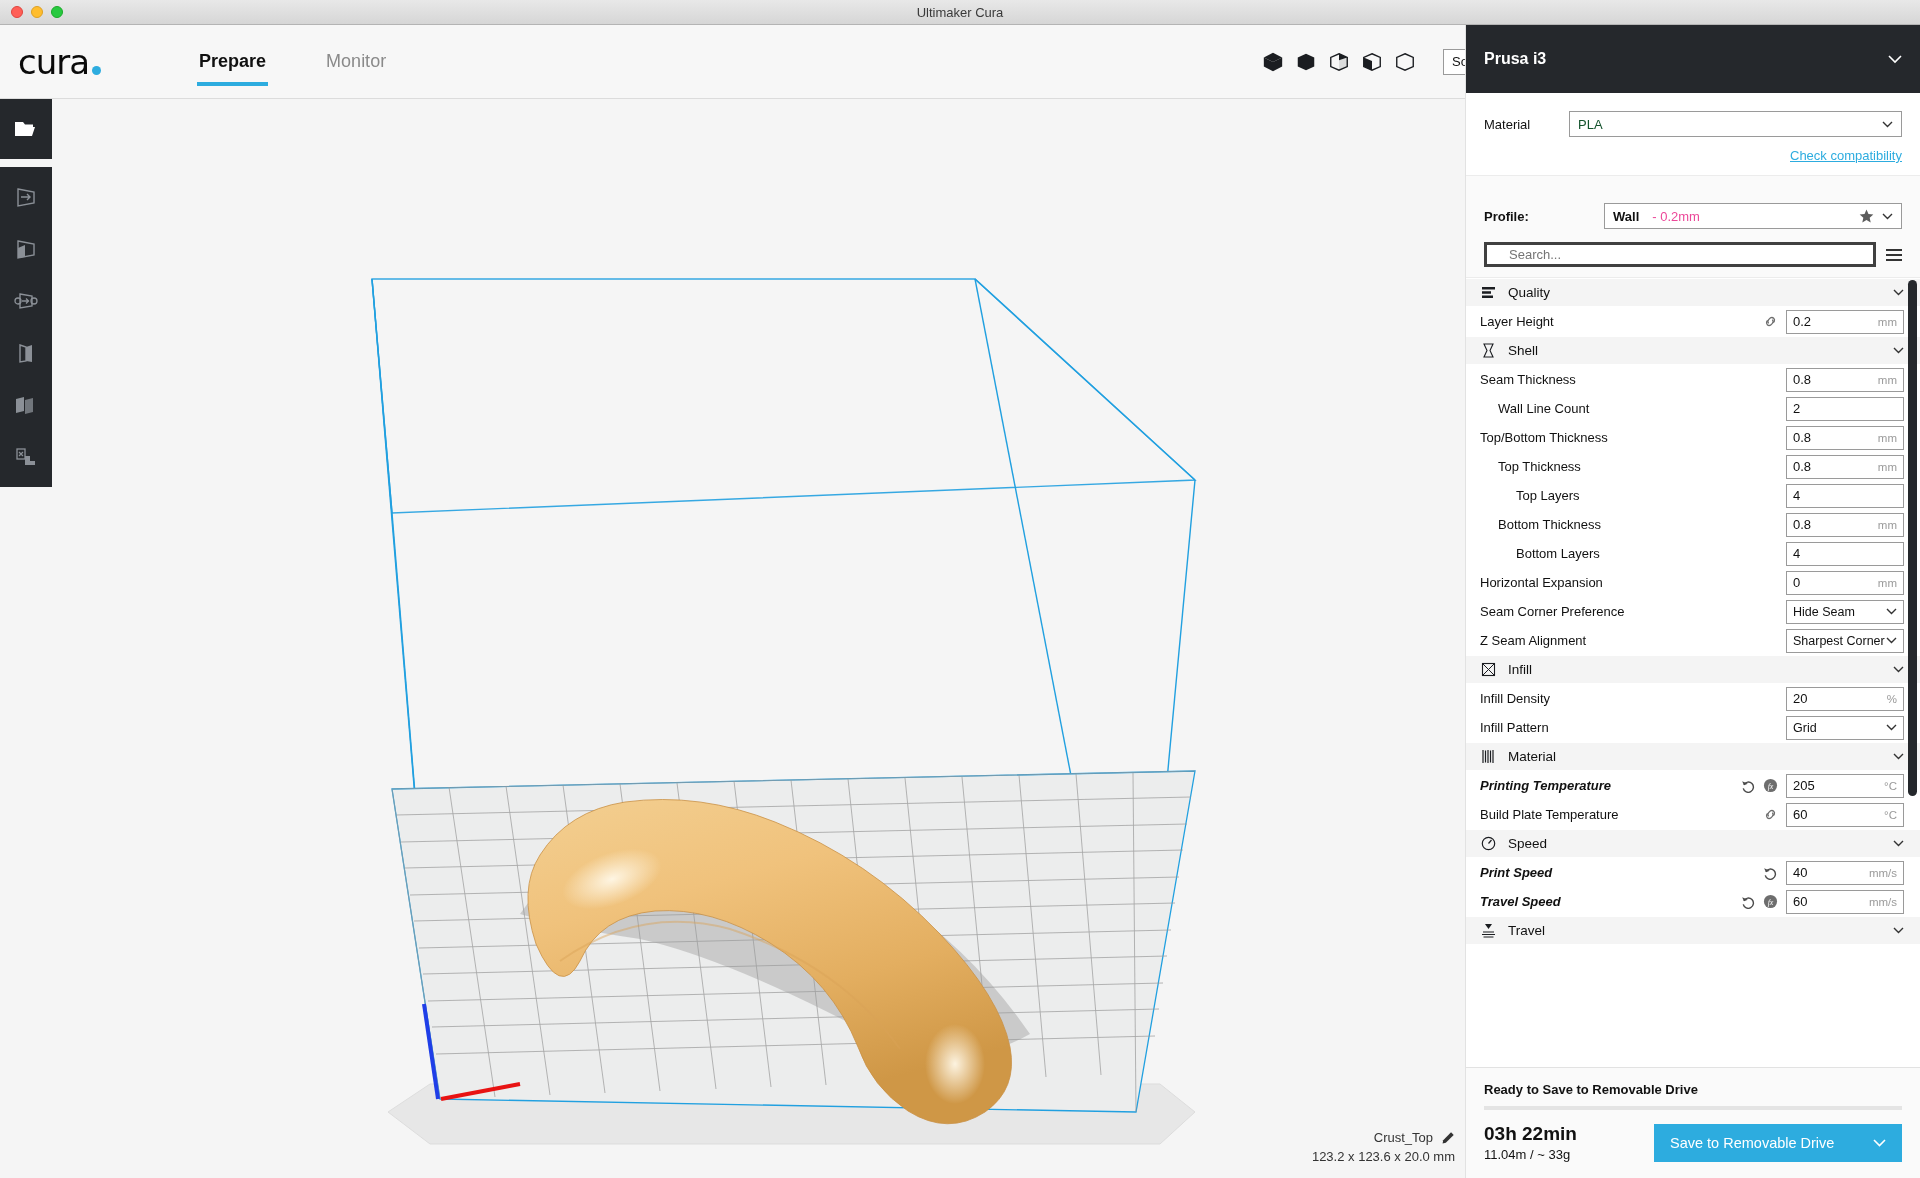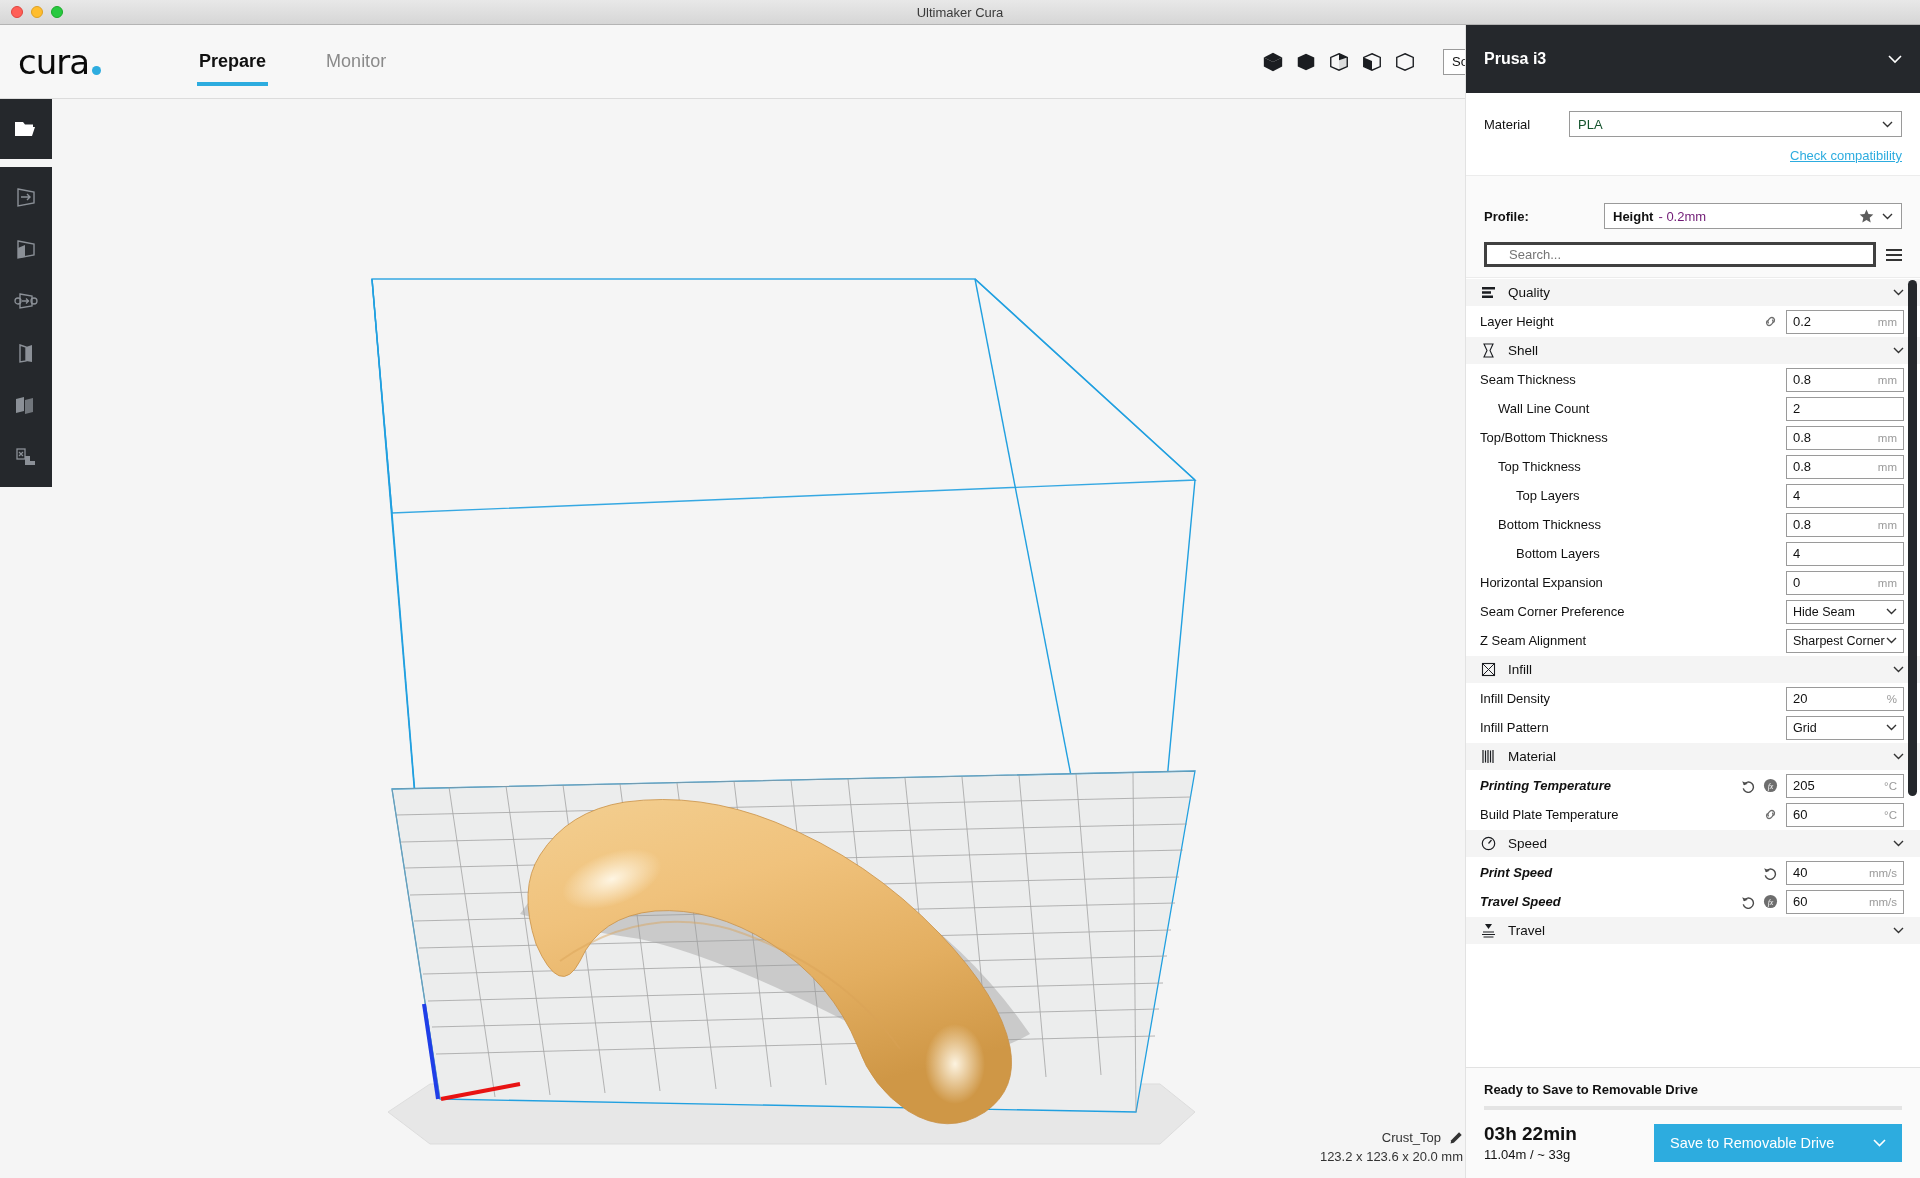--- a/index.html
+++ b/index.html
@@ -77,21 +77,21 @@
     align-items: center; justify-content: center; cursor: pointer;
   }
 
   
   .viewport {
     position: absolute; left: 0; top: 99px;
     width: 1465px; height: 1079px;
     background: #f5f5f5; overflow: hidden;
   }
   .model-info {
-    position: absolute; right: 2px; bottom: 14px;
+    position: absolute; right: 10px; bottom: 14px;
     text-align: right; font-size: 13px; color: #333;
   }
   .model-name-row {
     display: flex; align-items: center; justify-content: flex-end;
     gap: 8px; margin-bottom: 4px;
   }
 
   
   .sidebar {
     position: absolute; right: 0; top: 25px;
@@ -127,21 +127,21 @@
     display: flex; align-items: center; justify-content: center; cursor: pointer;
   }
   .seg.active { border: 2px solid #2dacdf; }
   .profile-row { display: flex; align-items: center; margin-top: 13px; }
   .profile-label { font-size: 13px; font-weight: bold; color: #111; width: 120px; }
   .profile-box {
     flex: 1; height: 26px; border: 1px solid #9a9a9a; background: #fff;
     display: flex; align-items: center; padding: 0 8px; font-size: 13px; cursor: pointer;
   }
   .profile-name { font-weight: bold; color: #111; }
-  .profile-sub { color: #701a75; margin-left: 5px; }
+  .profile-sub { color: #ec4899; margin-left: 13px; }
   .search-row { display: flex; align-items: center; margin-top: 13px; gap: 10px; }
   .search-input {
     flex: 1; height: 25px; border: 3px solid #404040; background: #fff;
     padding: 0 22px; font-size: 13px; color: #9a9a9a;
     font-family: "Liberation Sans", sans-serif;
   }
   .hamburger { width: 16px; cursor: pointer; }
   .hamburger div { height: 2px; background: #333; margin: 3px 0; }
 
   
@@ -419,21 +419,21 @@
         </svg>
       </div>
     </div>
     <div class="compat-link">Check compatibility</div>
   </div>
 
   <div class="setup-block">
     <div class="profile-row">
       <span class="profile-label">Profile:</span>
       <div class="profile-box">
-        <span class="profile-name">Height</span>
+        <span class="profile-name">Wall</span>
         <span class="profile-sub">- 0.2mm</span>
         <span style="flex:1"></span>
         <svg width="15" height="14" viewBox="0 0 16 15">
           <path d="M8 0.5 L10.1 5.3 L15.3 5.8 L11.4 9.3 L12.5 14.4 L8 11.7 L3.5 14.4 L4.6 9.3 L0.7 5.8 L5.9 5.3 Z" fill="#5c5c5c"></path>
         </svg>
         <svg width="11" height="7" style="margin-left:8px" viewBox="0 0 11 7">
           <path d="M1 1 L5.5 5.5 L10 1" fill="none" stroke="#333" stroke-width="1.4"></path>
         </svg>
       </div>
     </div>

